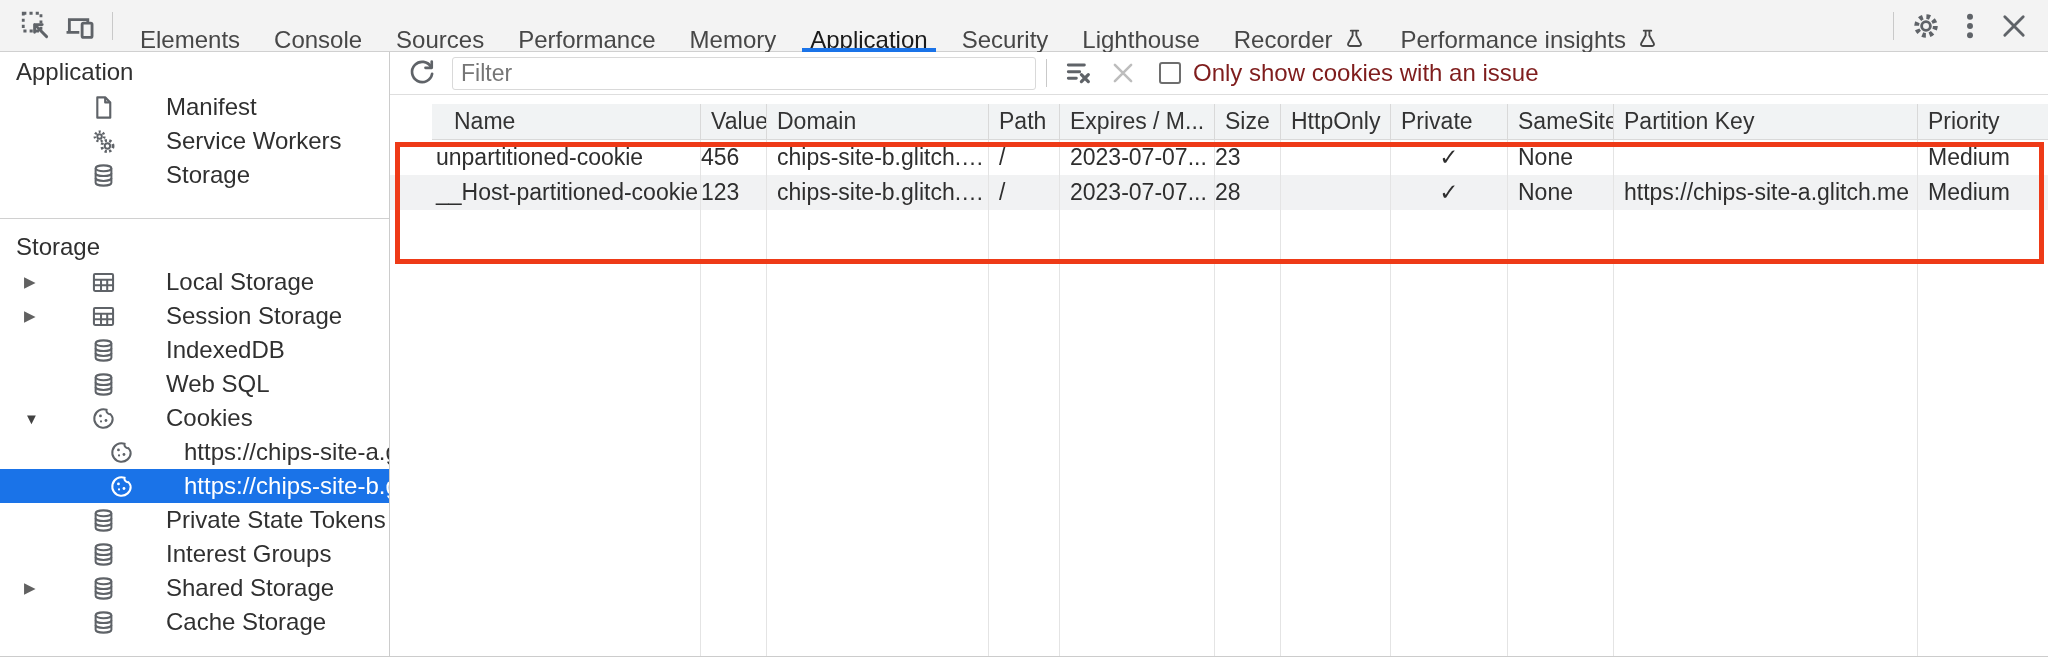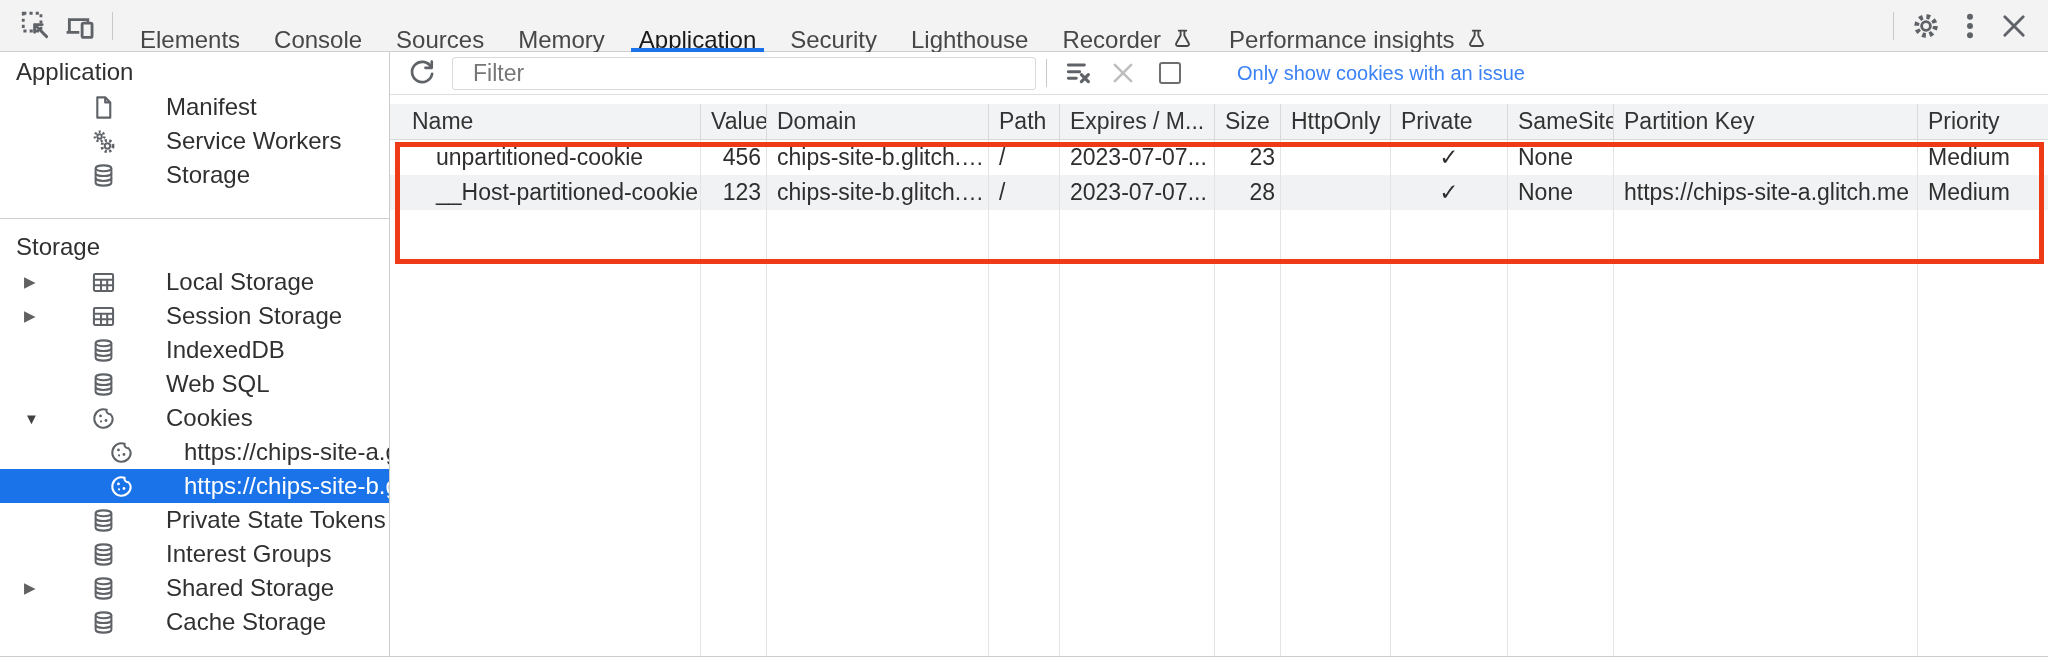--- a/index.html
+++ b/index.html
@@ -38,43 +38,43 @@
   .trow .ticon svg { display: block; width: 27px; height: 27px; }
   .trow.child { padding-left: 42px; }
   .trow.selected { background: #1a73e8; color: #fff; }
   .trow.selected .ticon { color: #fff; }
 
   
   .main { flex: 1; position: relative; background: #fff; }
   .cookie-toolbar { height: 43px; display: flex; align-items: center; padding-left: 10px;
     border-bottom: 1px solid #dedede; background: #fff; }
   .filter-input { width: 584px; height: 33px; margin-left: 8px; border: 1px solid #d9d9d9;
-    border-radius: 3px; padding: 0 20px; font-size: 23px; color: #333;
+    border-radius: 3px; padding: 0 8px; font-size: 23px; color: #333;
     font-family: "Liberation Sans", sans-serif; outline: none; }
   .filter-input::placeholder { color: #767676; }
   .icon-btn.disabled { color: #bdbdbd; }
   .checkbox { width: 22px; height: 22px; border: 2px solid #6e6e6e; border-radius: 3px;
     background: #fff; margin: 0 12px 0 14px; flex: none; cursor: pointer; }
-  .cb-label { font-size: 20px; color: #3b82f6; cursor: pointer; white-space: nowrap; margin-left: 44px; }
+  .cb-label { font-size: 24px; color: #7f1d1d; cursor: pointer; white-space: nowrap; }
 
   .table-area { position: absolute; top: 43px; left: 0; right: 0; bottom: 0; }
   .grid { position: absolute; top: 9px; left: 0; right: 0; bottom: 0; display: grid;
     grid-template-columns: 311px 66px 222px 71px 155px 66px 110px 117px 106px 304px 1fr;
     grid-template-rows: 36px 35px 35px 1fr; }
   .th { background: #f1f3f4; border-right: 1px solid #d9d9d9; border-bottom: 1px solid #d9d9d9;
     font-size: 23px; color: #333; line-height: 35px; padding-left: 10px;
     white-space: nowrap; overflow: hidden; cursor: pointer; }
-  .th.c0 { padding-left: 22px; }
+  .th.c0 { padding-left: 22px; margin-left: 42px; }
   .th.last, .td.last, .filler.last { border-right: none; }
   .td { font-size: 23px; color: #2e2e2e; line-height: 35px; padding-left: 10px;
     border-right: 1px solid #e4e4e4; white-space: nowrap; overflow: hidden;
     text-overflow: ellipsis; background: #fff; }
   .td.alt { background: #f1f2f3; }
   .td.name { padding-left: 46px; }
-  .td.num { text-align: right; padding-right: 5px; padding-left: 0; }
+  .td.num { text-align: left; padding-right: 5px; padding-left: 0; }
   .td.center { text-align: center; padding-left: 0; }
   .filler { border-right: 1px solid #e4e4e4; background: #fff; }
 
   .annotation { position: absolute; left: 5px; right: 4px; top: 47px; height: 122px;
     border: 5px solid #ee3a17; pointer-events: none; z-index: 5; }
 </style>
 </head>
 <body>
 
 <div class="devtools">
@@ -90,20 +90,21 @@
       <svg width="34" height="34" viewBox="0 0 24 24" fill="none" stroke="currentColor" stroke-width="2">
         <path d="M4.5 16.5 v-9 h13 v2.5 M2.5 16.5 h9"></path>
         <rect x="13.5" y="10" width="7" height="10" rx="1"></rect>
       </svg>
     </div>
     <div class="vdiv"></div>
     <div class="tabs">
       <div class="tab">Elements</div>
       <div class="tab">Console</div>
       <div class="tab">Sources</div>
+      <div class="tab">Performance</div>
       <div class="tab">Memory</div>
       <div class="tab active">Application</div>
       <div class="tab">Security</div>
       <div class="tab">Lighthouse</div>
       <div class="tab">
         <span>Recorder</span>
         <svg width="25" height="25" viewBox="0 0 24 24" fill="none" stroke="currentColor" stroke-width="1.8" stroke-linecap="round" stroke-linejoin="round">
           <path d="M8.4 3.5 h7.2 M10.2 3.5 v4.6 L5.9 15.9 c-.5 1.2 .4 2.3 1.6 2.3 h9 c1.2 0 2.1-1.1 1.6-2.3 L13.8 8.1 V3.5"></path>
         </svg>
       </div>

